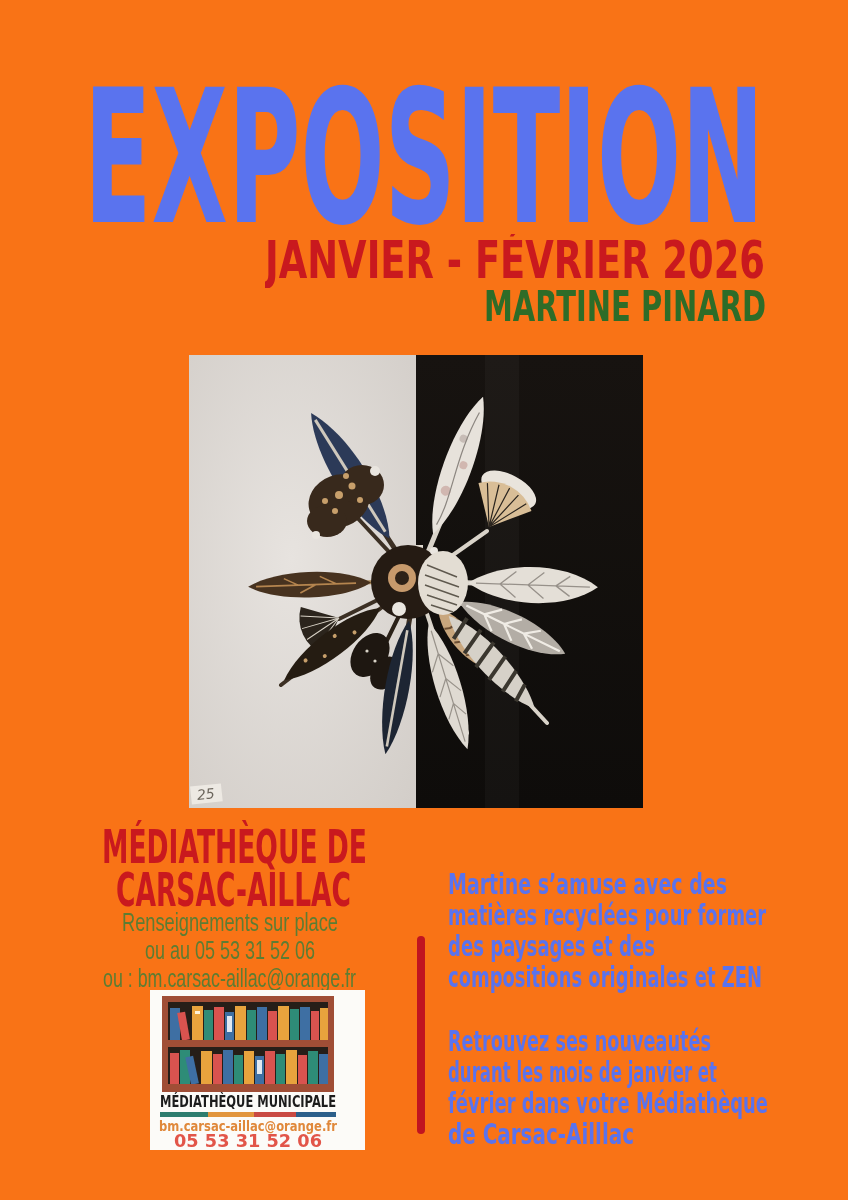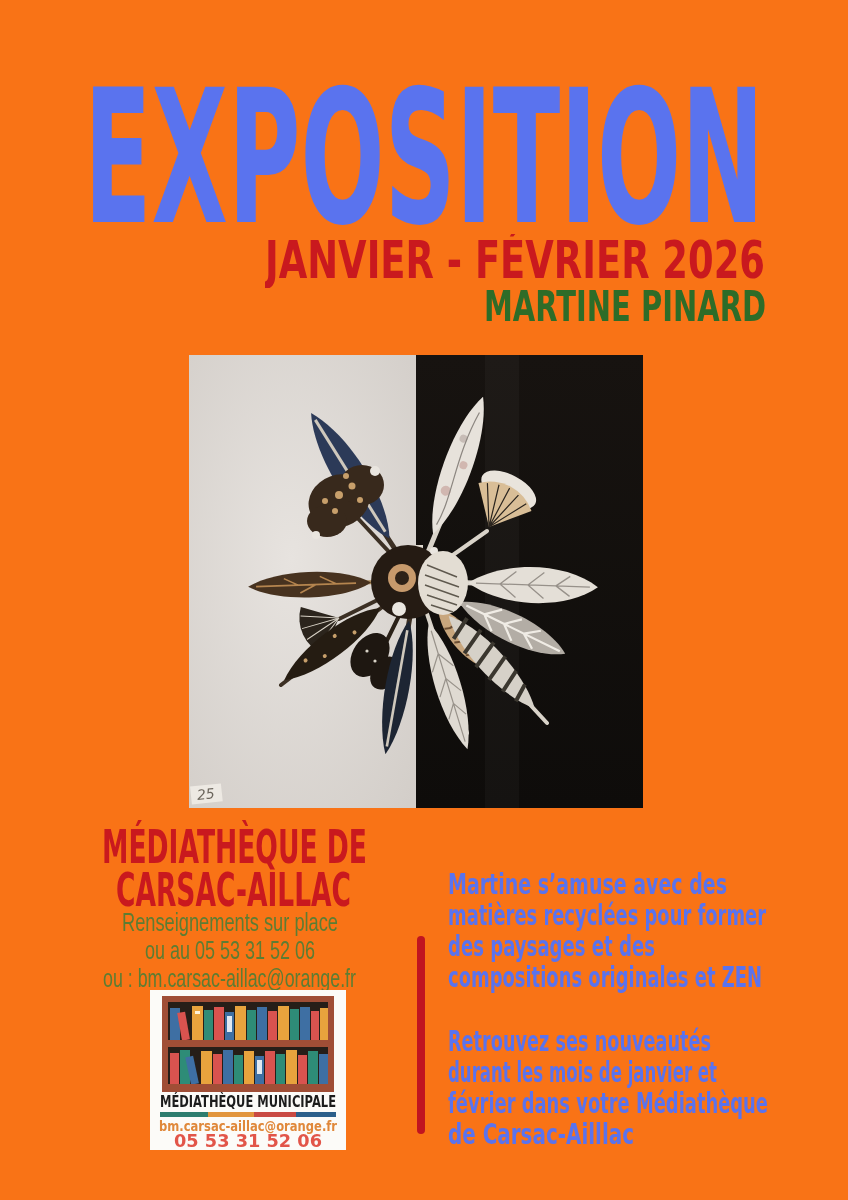--- a/index.html
+++ b/index.html
@@ -14,21 +14,21 @@
   .dates-svg text{fill:#C9191E;font-weight:bold;}
   .artist-svg text{fill:#2E6C28;font-weight:bold;}
   .venue-svg text{fill:#C9191E;font-weight:bold;}
   .info-svg text{fill:#5C7D33;font-family:"Liberation Sans",sans-serif;}
   .desc-svg text{fill:#5A73EE;font-weight:bold;font-size:27.5px;}
   .divider{
     position:absolute;left:417px;top:936px;width:8px;height:198px;
     background:#C11420;border-radius:4px;
   }
   .logo-card{
-    position:absolute;left:150px;top:990px;width:196px;height:160px;
+    position:absolute;left:150px;top:990px;width:215px;height:160px;
     background:#FCFBF8;
   }
 </style>
 </head>
 <body>
 
 <div class="poster">
 
   <svg class="abs title-svg" style="left:84px;top:82px;" width="680" height="152" viewBox="0 0 680 152">
     <text x="0" y="140" font-size="185" textLength="680" lengthAdjust="spacingAndGlyphs">EXPOSITION</text>

